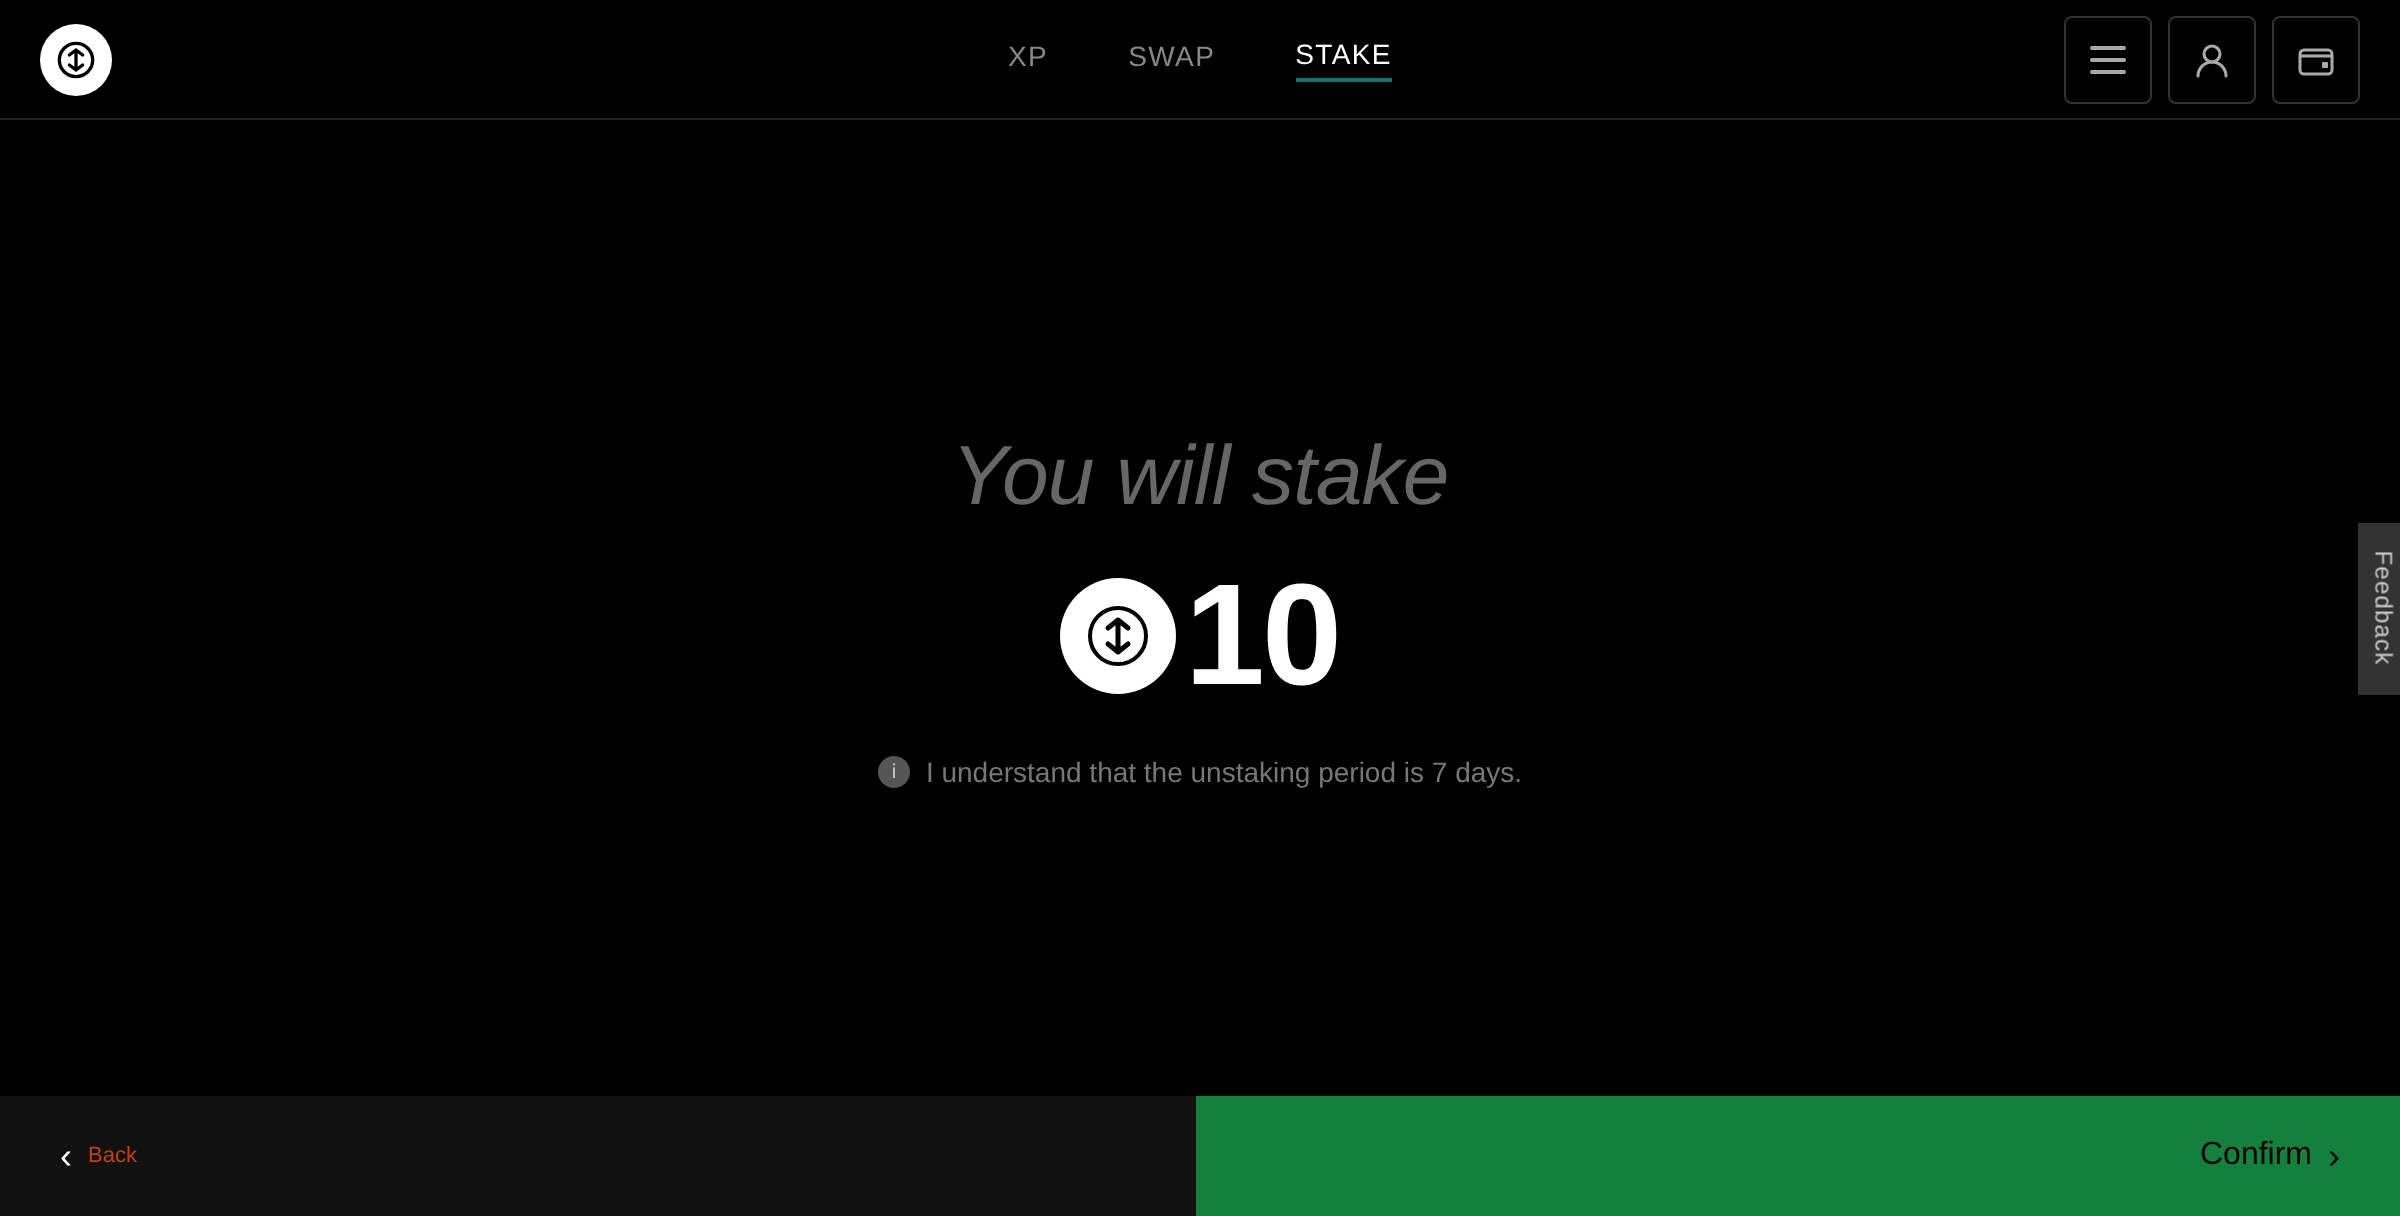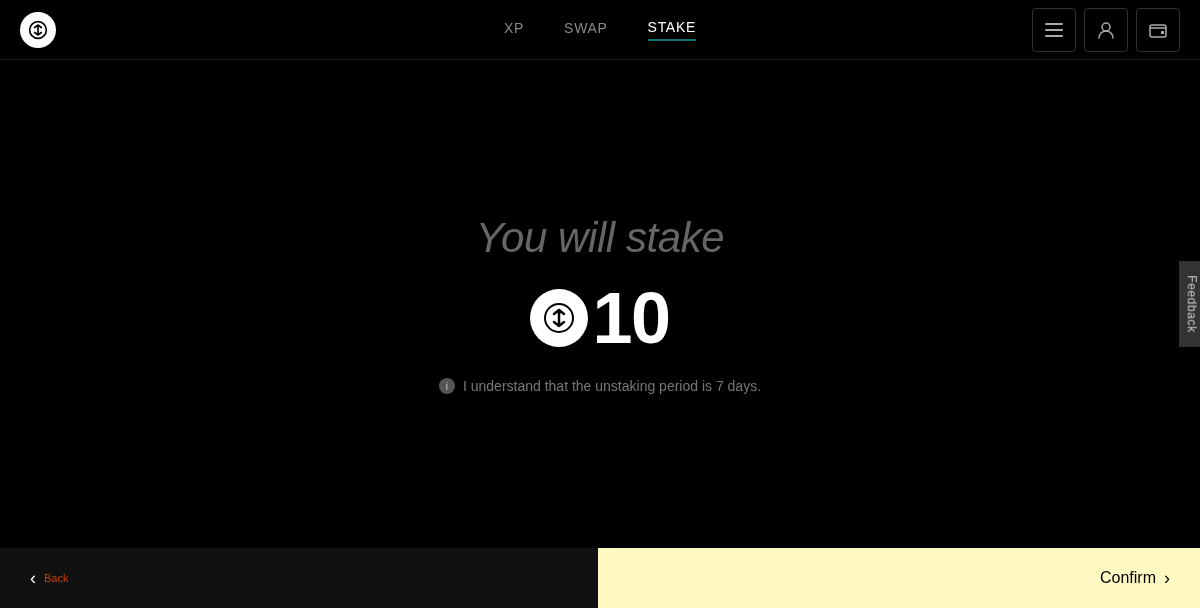--- a/index.html
+++ b/index.html
@@ -201,21 +201,21 @@
       font-weight: 500;
     }
 
     .chevron-left {
       color: #fff;
       font-size: 18px;
     }
 
     .footer-confirm {
       flex: 1;
-      background: #fef9c3;
+      background: #15803d;
       display: flex;
       align-items: center;
       justify-content: flex-end;
       padding: 0 30px;
       cursor: pointer;
       gap: 8px;
     }
 
     .footer-confirm-text {
       color: #000;

